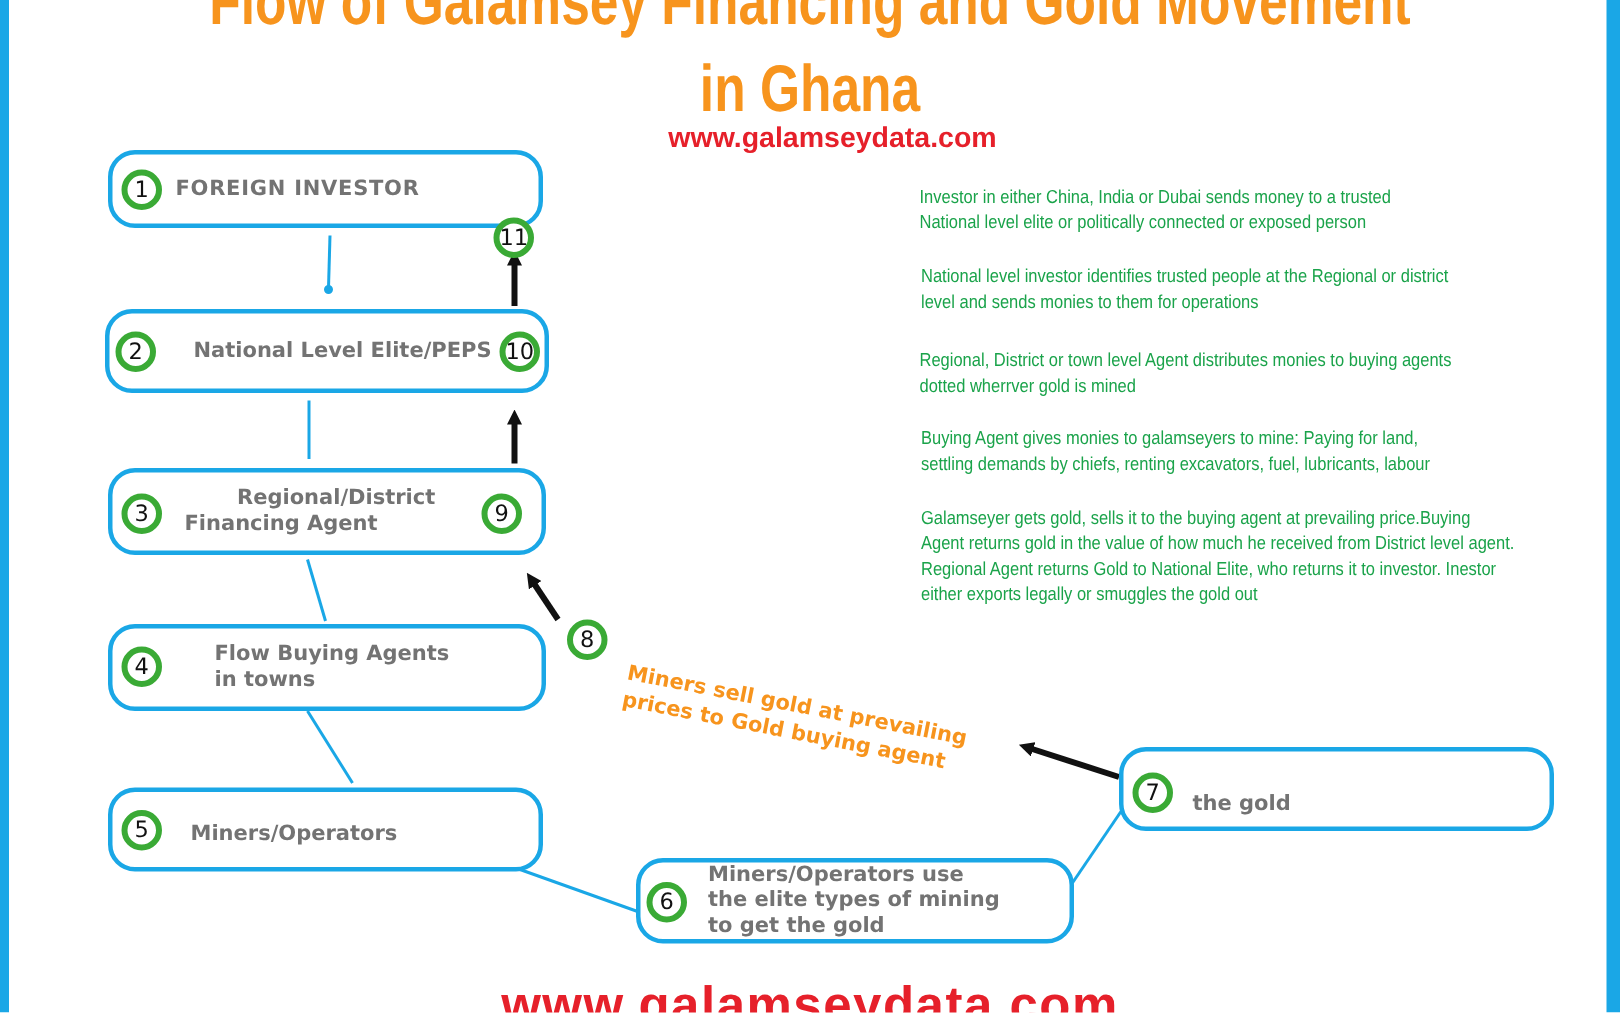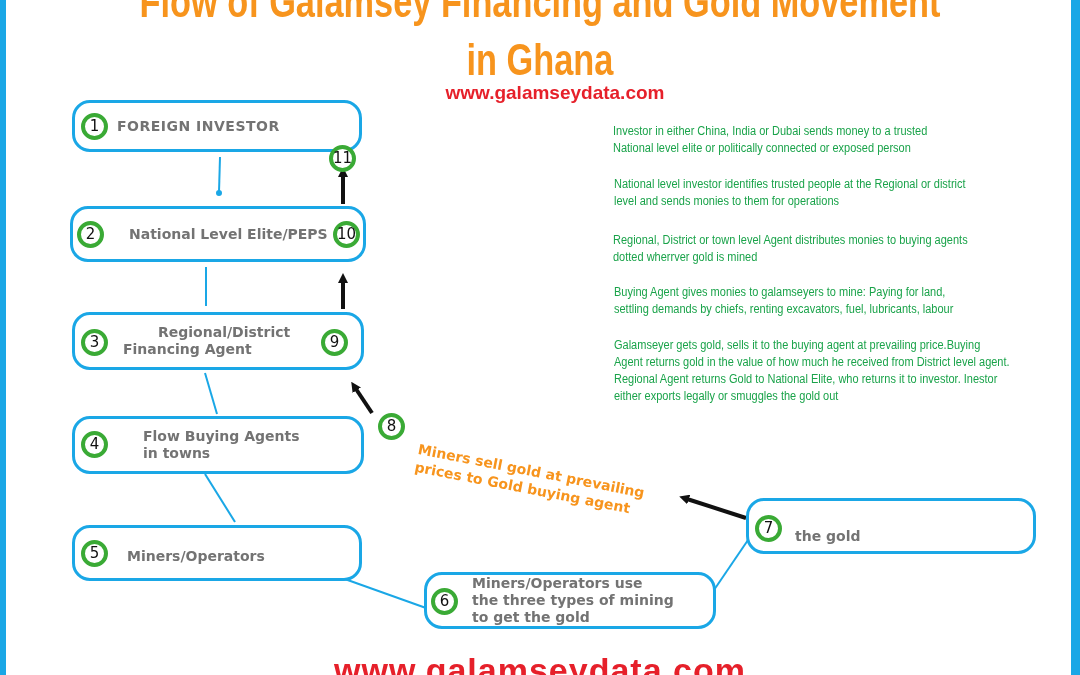--- a/index.html
+++ b/index.html
@@ -112,21 +112,21 @@
 </div>
 
 <div class="box" style="left:72px;top:525px;width:290px;height:56px;">
   <div class="num" style="left:6px;top:12px;">5</div>
   <div class="label" style="left:52px;top:20px;">Miners/Operators</div>
 </div>
 
 <div class="box" style="left:424px;top:572px;width:292px;height:57px;">
   <div class="num" style="left:4px;top:13px;">6</div>
   <div class="label" style="left:45px;top:0px;">Miners/Operators use</div>
-  <div class="label" style="left:45px;top:17px;">the three types of mining</div>
+  <div class="label" style="left:45px;top:17px;">the elite types of mining</div>
   <div class="label" style="left:45px;top:34px;">to get the gold</div>
 </div>
 
 <div class="box" style="left:746px;top:498px;width:290px;height:56px;">
   <div class="num" style="left:6px;top:14px;">7</div>
   <div class="label" style="left:46px;top:27px;">the gold</div>
 </div>
 
 <div class="num" style="left:378px;top:413px;">8</div>
 <div class="arrow-label">

